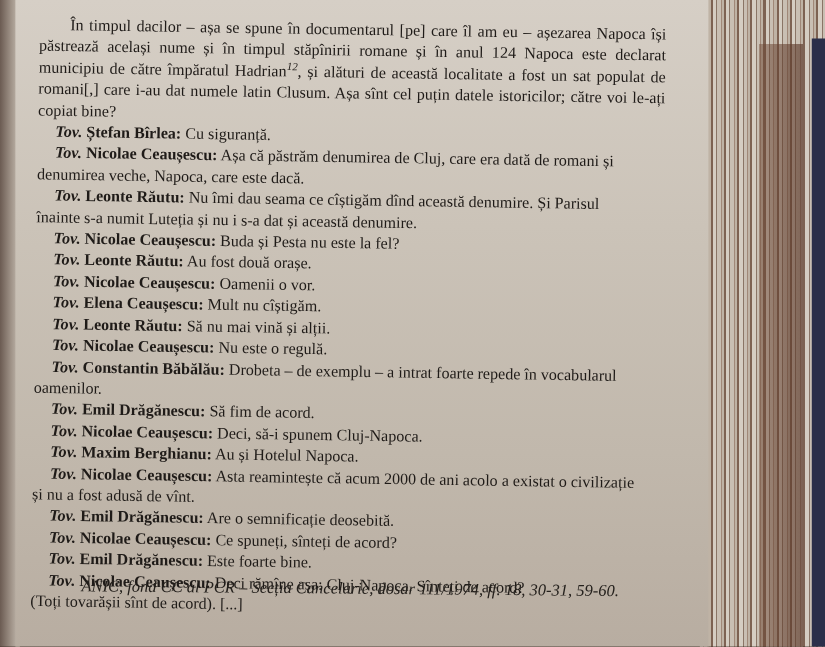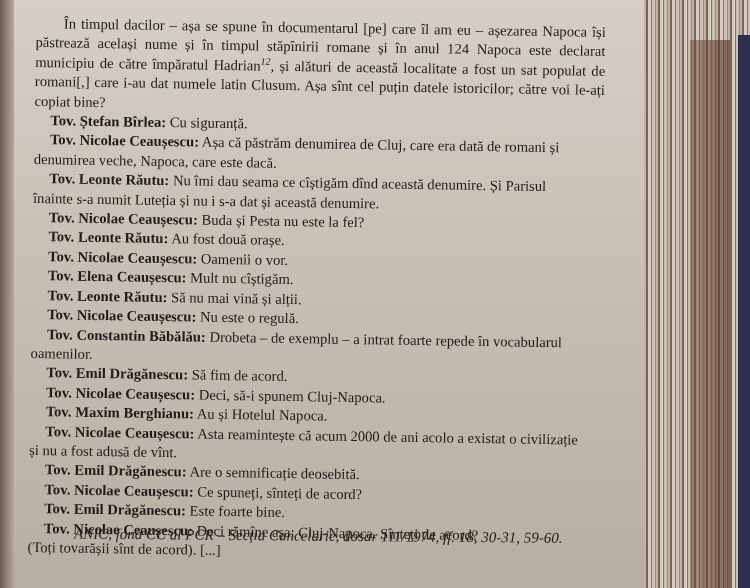--- a/index.html
+++ b/index.html
@@ -42,21 +42,21 @@
     }
     .text-block {
       position: absolute; left: 22px; top: 14px; width: 570px;
       font-family: "Liberation Serif", serif;
       font-size: 14.6px; line-height: 19.4px; color: #1f1b18;
       transform: rotate(0.9deg); transform-origin: 0 0;
     }
     .para { margin: 0; text-indent: 28px; text-align: justify; }
     .speech { margin: 0; text-indent: 16px; }
     .speaker { font-weight: bold; }
-    .tov { font-weight: bold; }
+    .tov { font-weight: bold; font-style: italic; }
     .note { margin: 0; }
     sup { font-size: 10px; line-height: 0; font-style: italic; }
     .source {
       position: absolute; left: 60px; top: 528px; width: 560px;
       font-family: "Liberation Serif", serif; font-style: italic;
       font-size: 15px; color: #24201c; transform: rotate(0.5deg);
     }
   </style>
 </head>
 <body>

